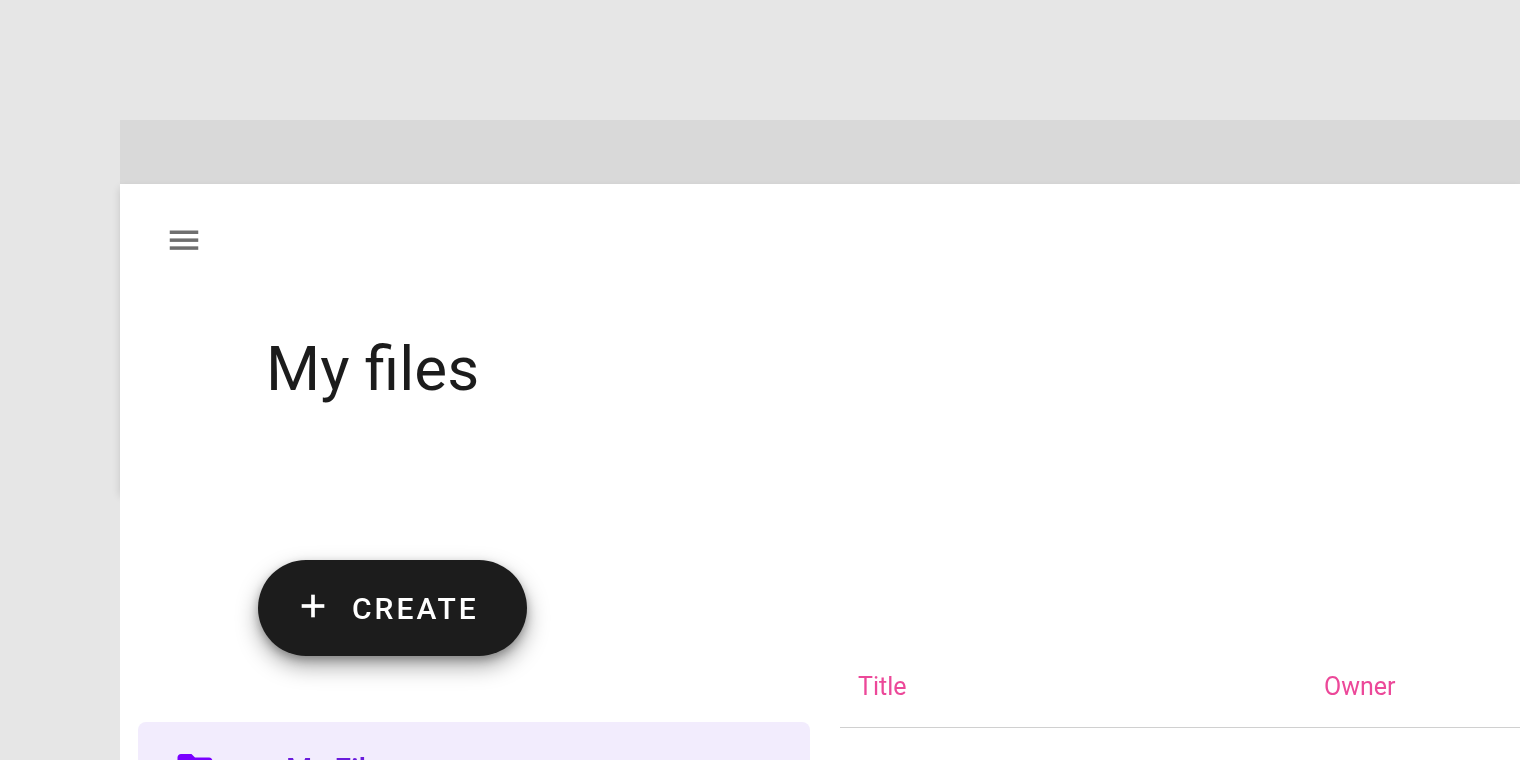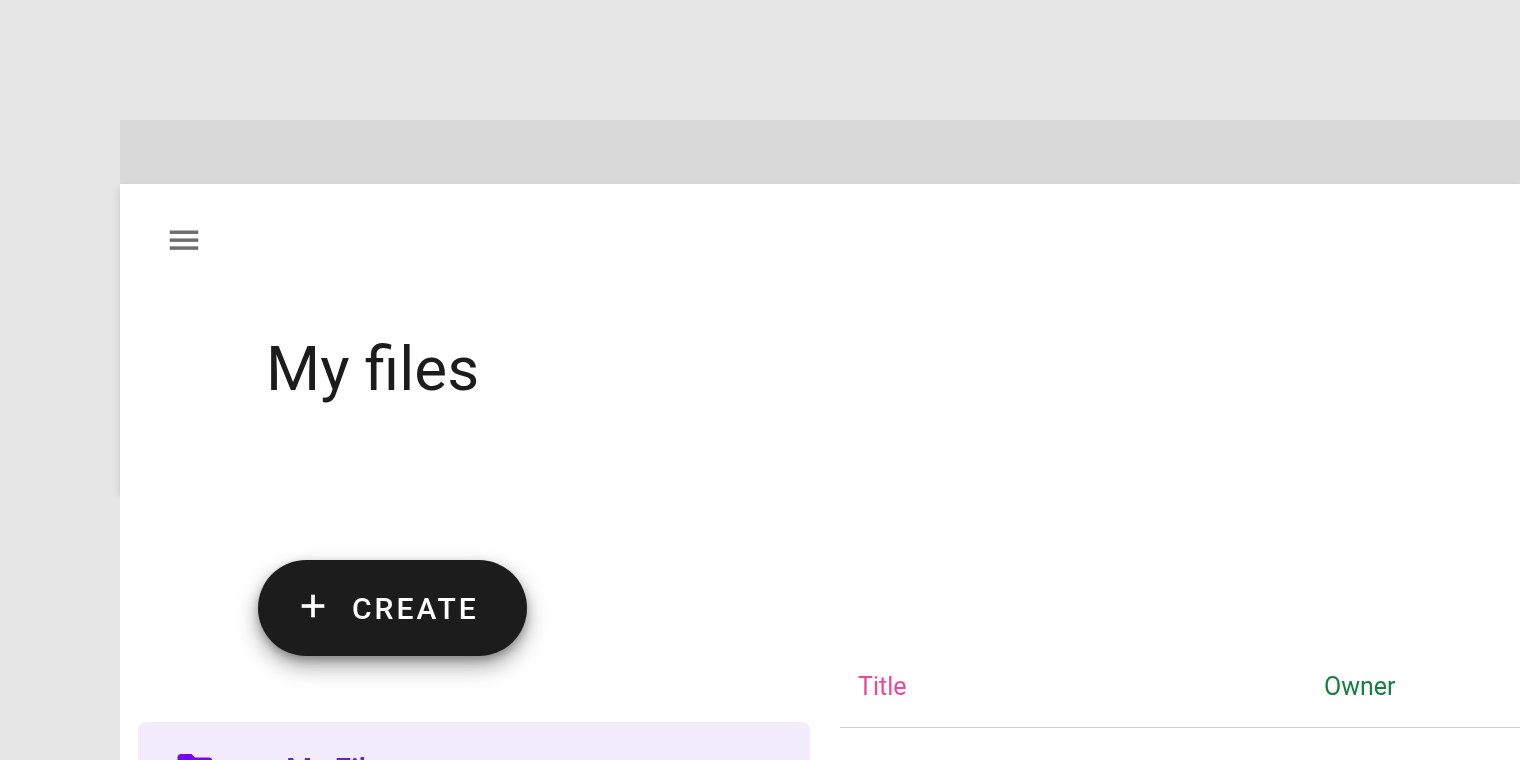--- a/index.html
+++ b/index.html
@@ -146,21 +146,21 @@
       border-bottom: 1px solid #d0d0d0;
       margin-left: 0;
     }
     .col-title {
       width: 466px;
       font-size: 25px;
       color: #ec4899;
     }
     .col-owner {
       font-size: 25px;
-      color: #15803d;
+      color: #ec4899;
     }
     .table-row {
       display: flex;
       align-items: center;
       padding: 40px 0 0 0;
     }
   </style>
 </head>
 <body>
 

